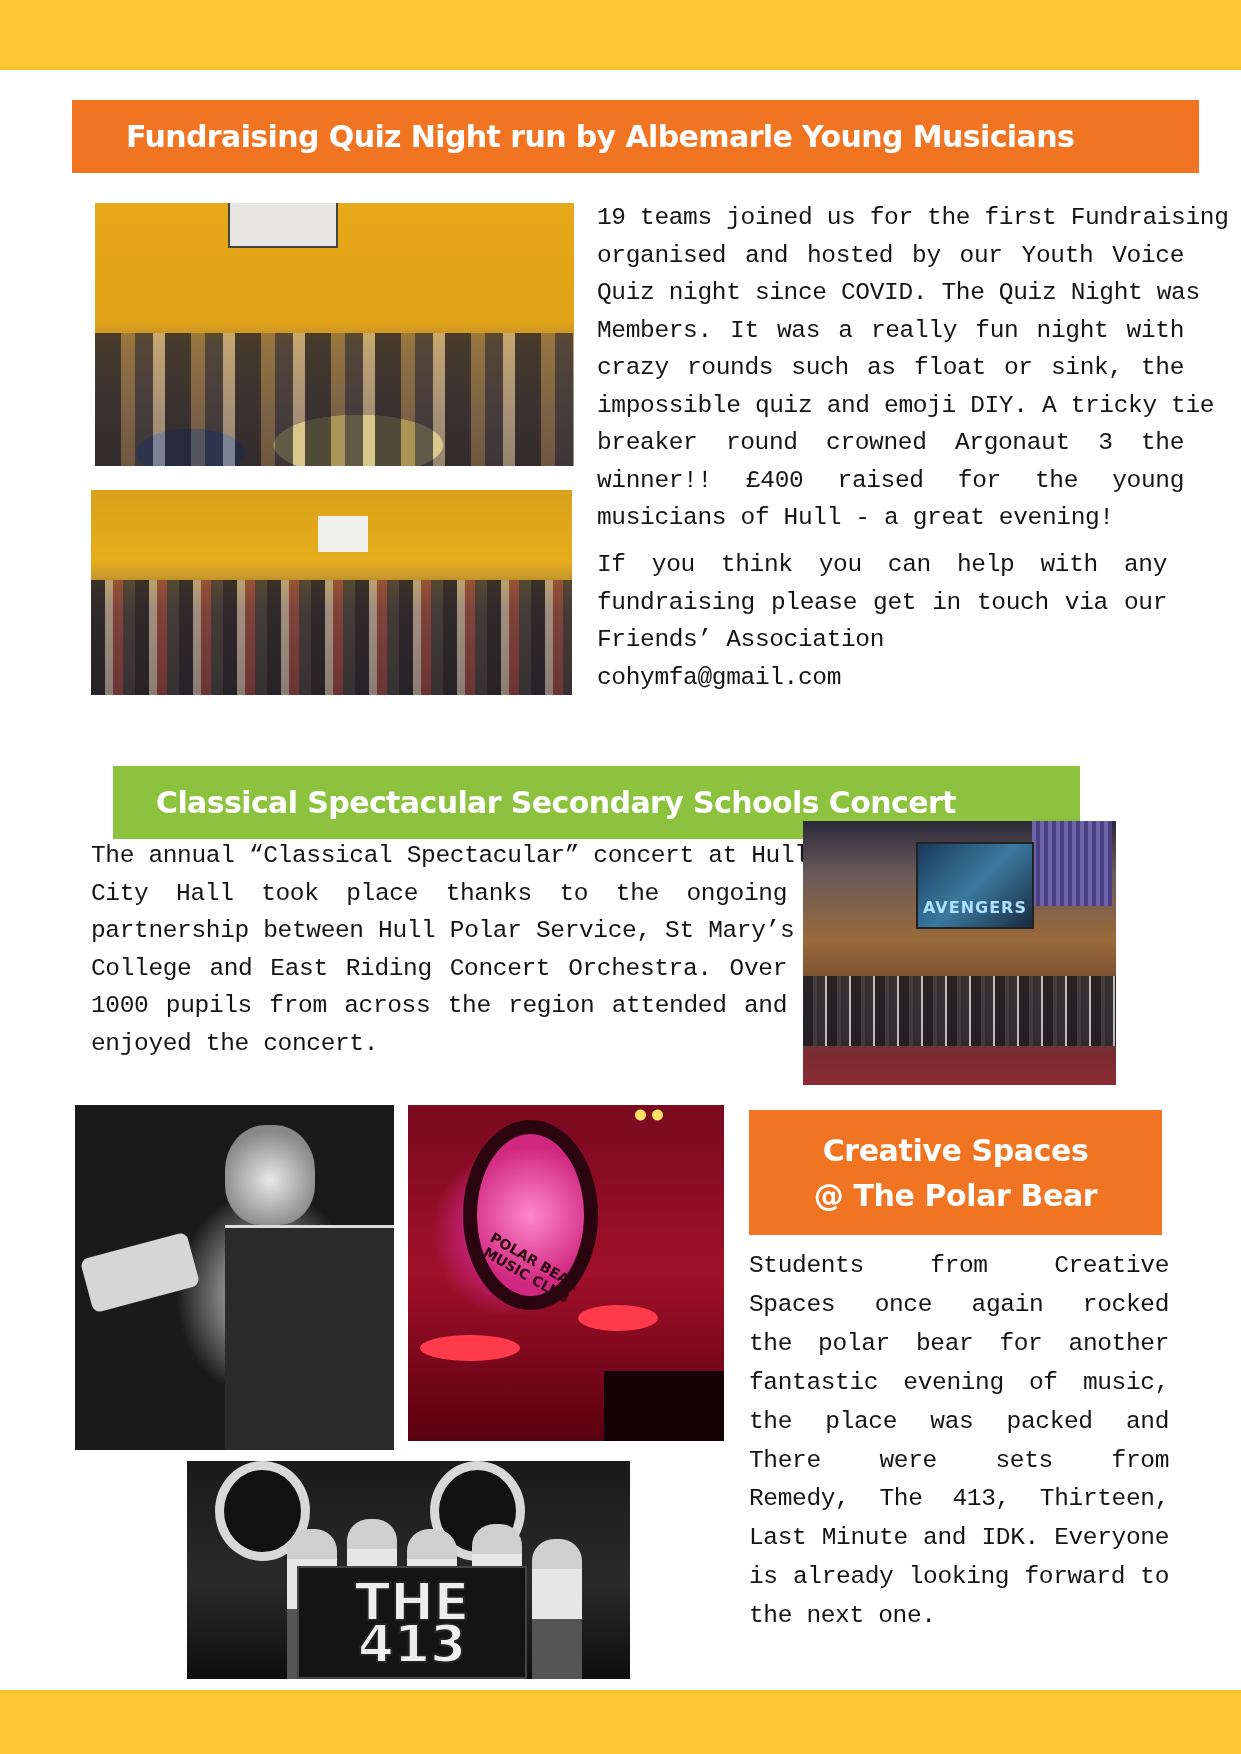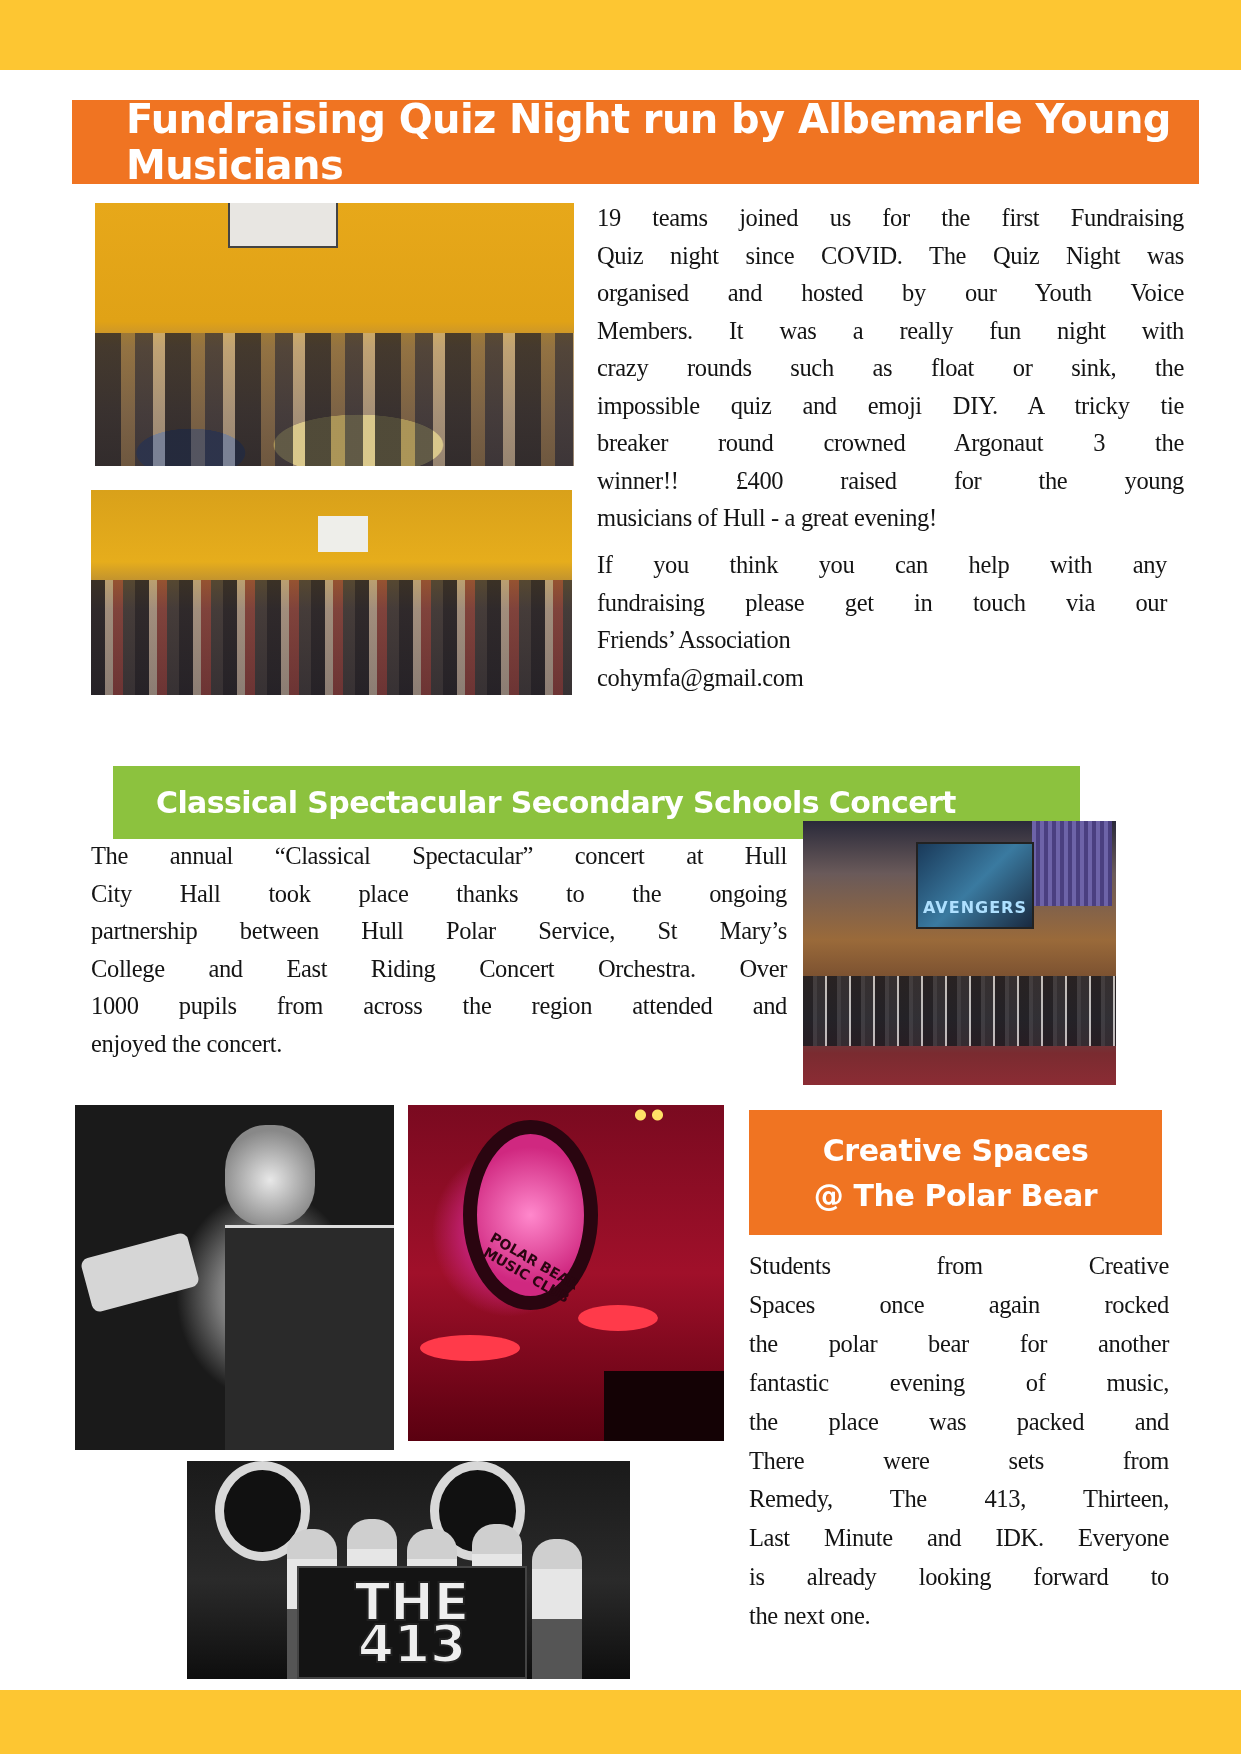--- a/index.html
+++ b/index.html
@@ -8,27 +8,27 @@
 
   .band { position: absolute; left: 0; width: 1241px; }
   .band-top { top: 0; height: 70px; }
   .band-bottom { top: 1690px; height: 64px; }
 
   .banner {
     position: absolute; color: #fff; font-weight: bold;
     font-family: "DejaVu Sans", "Liberation Sans", sans-serif;
     display: flex; align-items: center;
   }
-  .banner-1 { left: 72px; top: 100px; width: 1127px; height: 84px; padding-left: 54px; font-size: 40px; letter-spacing: -0.6px; }
+  .banner-1 { left: 72px; top: 100px; width: 1127px; height: 73px; padding-left: 54px; font-size: 30px; letter-spacing: -0.6px; }
   .banner-2 { left: 113px; top: 725px; width: 967px; height: 73px; padding-left: 43px; font-size: 30px; letter-spacing: -0.6px; }
   .banner-3 { left: 749px; top: 1110px; width: 413px; height: 125px; justify-content: center; text-align: right; font-size: 30px; line-height: 45px; letter-spacing: -0.4px; flex-direction: column; }
 
   .text-block {
     position: absolute; text-align: justify;
-    font-family: Liberation Serif, serif;
+    font-family: Liberation Mono, monospace;
     font-size: 24.5px; letter-spacing: -0.35px; color: #141414;
   }
   .tb-quiz { left: 597px; top: 199px; width: 587px; line-height: 37.5px; }
   .tb-help { left: 597px; top: 546px; width: 570px; line-height: 37.5px; }
   .tb-classical { left: 91px; top: 837px; width: 696px; line-height: 37.5px; }
   .tb-creative { left: 749px; top: 1247px; width: 420px; line-height: 38.9px; }
   .tb-line { display: block; text-align: justify; text-align-last: justify; white-space: nowrap; }
   .tb-line.last { text-align-last: left; }
 
   .photo { position: absolute; overflow: hidden; }
@@ -92,22 +92,22 @@
   <div class="screen"></div>
   <div class="crowd"></div>
 </div>
 <div class="photo ph-quiz2">
   <div class="screen"></div>
   <div class="crowd"></div>
 </div>
 
 <div class="text-block tb-quiz">
   <span class="tb-line">19 teams joined us for the first Fundraising</span>
+  <span class="tb-line">organised and hosted by our Youth Voice</span>
   <span class="tb-line">Quiz night since COVID. The Quiz Night was</span>
-  <span class="tb-line">organised and hosted by our Youth Voice</span>
   <span class="tb-line">Members. It was a really fun night with</span>
   <span class="tb-line">crazy rounds such as float or sink, the</span>
   <span class="tb-line">impossible quiz and emoji DIY. A tricky tie</span>
   <span class="tb-line">breaker round crowned Argonaut 3 the</span>
   <span class="tb-line">winner!! £400 raised for the young</span>
   <span class="tb-line last">musicians of Hull - a great evening!</span>
 </div>
 
 <div class="text-block tb-help">
   <span class="tb-line">If you think you can help with any</span>

